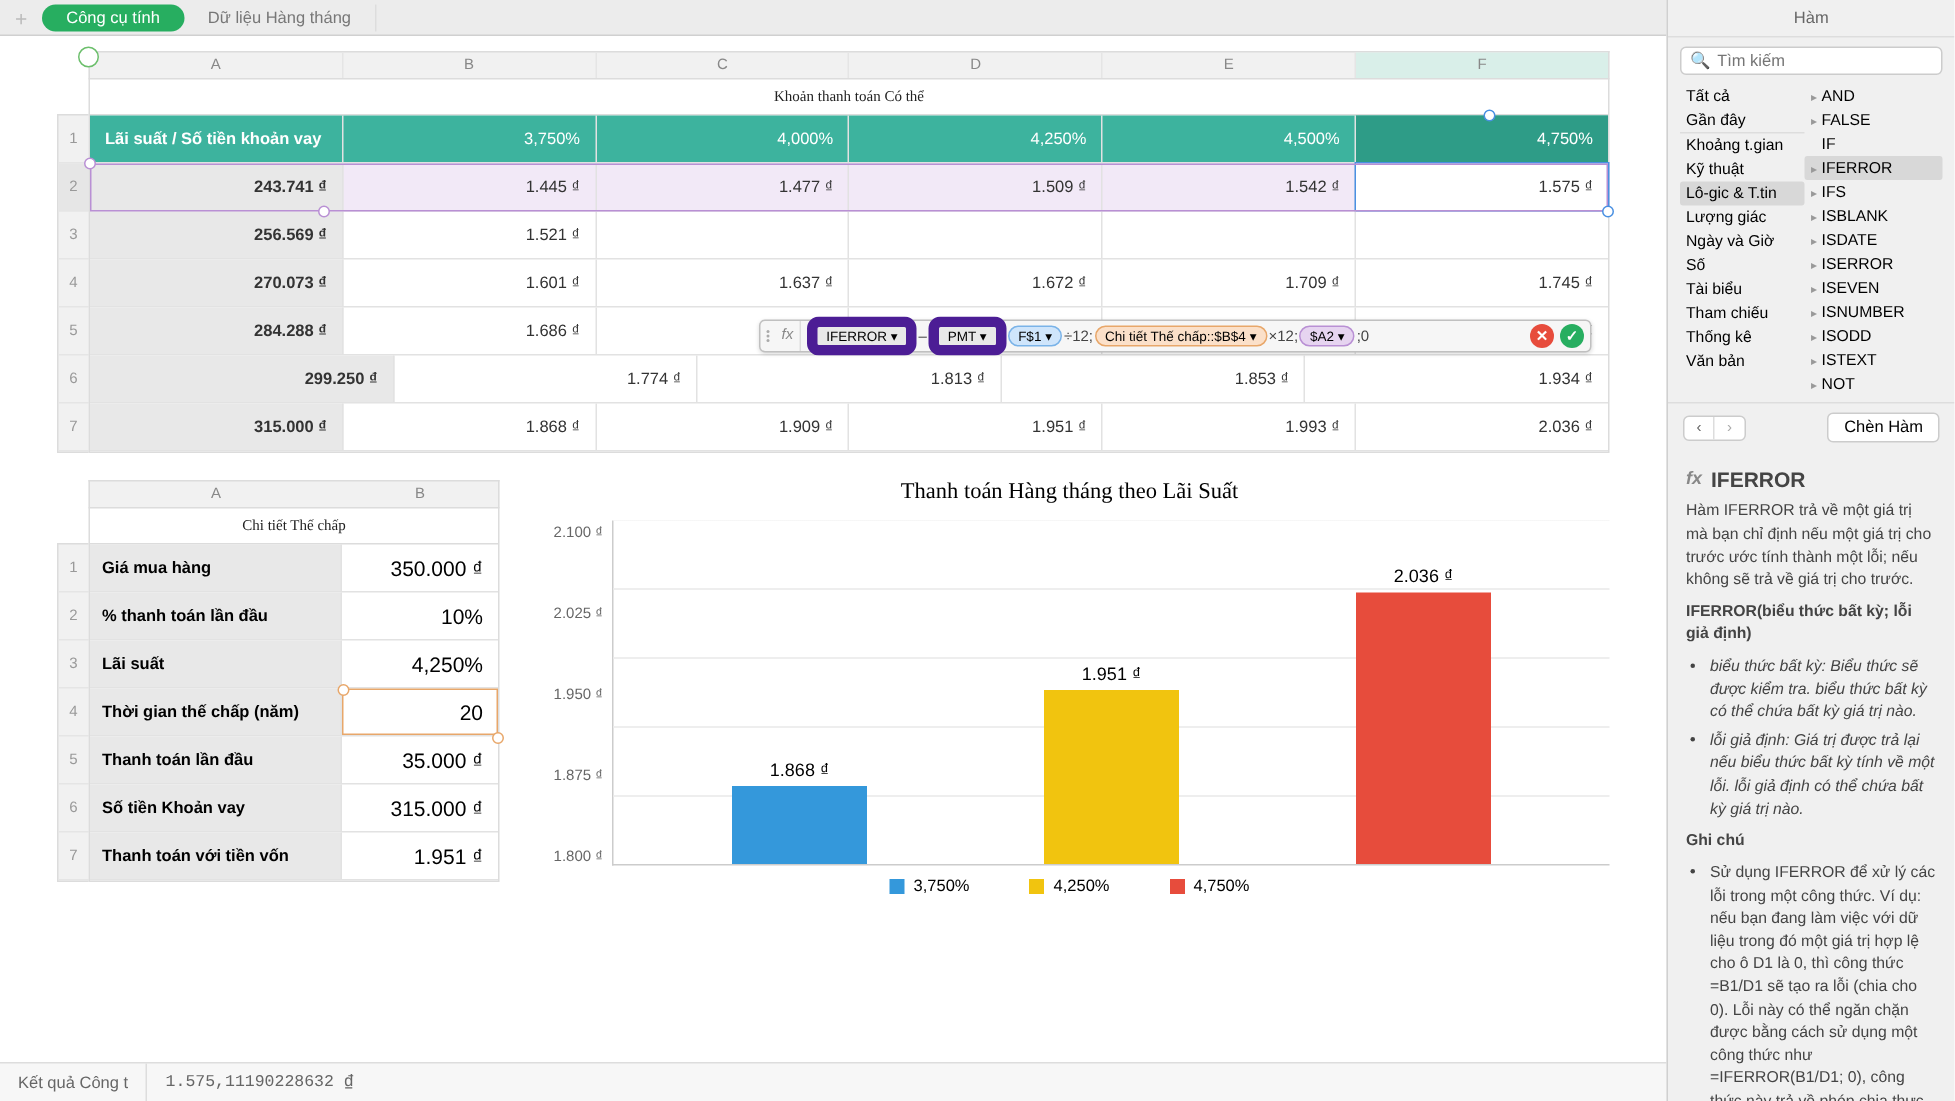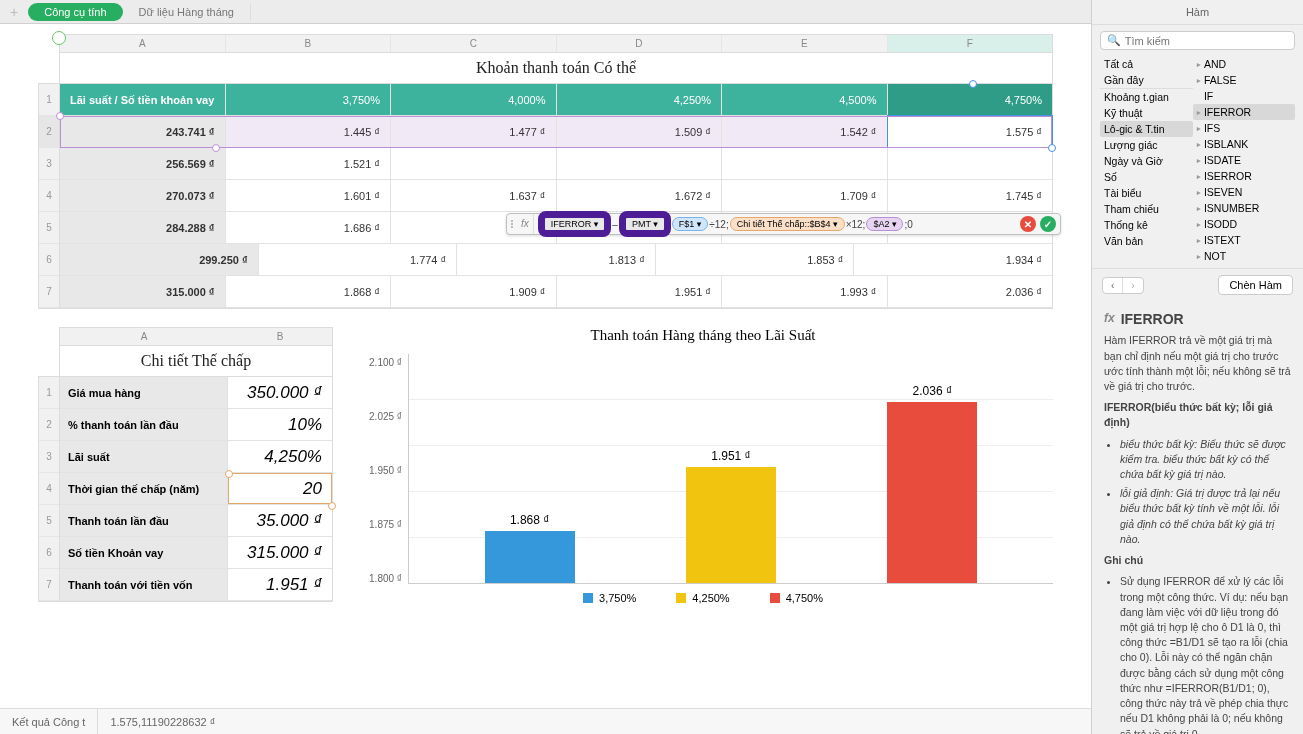--- a/index.html
+++ b/index.html
@@ -9,21 +9,21 @@
 .tabbar{height:24px;background:#ececec;border-bottom:1px solid #d0d0d0;display:flex;align-items:center;padding:0 10px;gap:0;}
 .tabbar .plus{color:#bbb;font-size:14px;margin-right:10px;}
 .tab{padding:3px 16px;font-size:11px;color:#777;border-right:1px solid #ddd;}
 .tab.active{background:#27ae60;color:#fff;border-radius:9px;border:none;}
 .content{flex:1;padding:10px 38px 0 38px;overflow:hidden;position:relative;}
 .sheet-wrap{position:relative;}
 .col-headers{display:flex;margin-left:21px;height:18px;background:#f1f1f1;border:1px solid #dcdcdc;border-bottom:none;font-size:10px;color:#888;}
 .col-headers div{flex:1;text-align:center;line-height:18px;border-right:1px solid #e5e5e5;}
 .col-headers div:last-child{border-right:none;}
 .corner-circle{position:absolute;width:14px;height:14px;border:1.5px solid #6cbf6c;border-radius:50%;background:#fff;}
-.title-cell{font-family:Georgia,serif;font-size:16px;text-align:center;padding:6px 0;color:#222;border:1px solid #dcdcdc;border-bottom:none;margin-left:21px;background:#fff;}
+.title-cell{font-family:Georgia,serif;font-size:10px;text-align:center;padding:6px 0;color:#222;border:1px solid #dcdcdc;border-bottom:none;margin-left:21px;background:#fff;}
 .table1{display:flex;}
 .row-nums{width:21px;background:#f1f1f1;border:1px solid #dcdcdc;border-right:none;}
 .row-nums div{height:32px;font-size:10px;color:#999;text-align:center;line-height:32px;border-bottom:1px solid #e5e5e5;}
 .grid{flex:1;border:1px solid #dcdcdc;}
 .grow{display:flex;height:32px;border-bottom:1px solid #e2e2e2;}
 .grow:last-child{border-bottom:none;}
 .gcell{flex:1;text-align:right;padding:0 10px;font-size:11px;line-height:32px;border-right:1px solid #e2e2e2;color:#333;}
 .gcell:last-child{border-right:none;}
 .hdr-row{background:#3db39e;color:#fff;}
 .hdr-row .gcell{color:#fff;font-weight:500;}
@@ -46,37 +46,37 @@
 .circ-btn{width:16px;height:16px;border-radius:50%;display:flex;align-items:center;justify-content:center;color:#fff;font-size:10px;font-weight:bold;}
 .circ-red{background:#e74c3c;}
 .circ-green{background:#27ae60;}
 .lower{display:flex;gap:20px;margin-top:18px;}
 .detail-table{width:295px;}
 .detail-table .col-headers div{border:none;}
 .detail-grid{border:1px solid #dcdcdc;}
 .drow{display:flex;height:32px;border-bottom:1px solid #e2e2e2;}
 .drow:last-child{border-bottom:none;}
 .drow .lbl{width:168px;background:#e8e8e8;font-size:11px;font-weight:600;padding:0 8px;line-height:32px;border-right:1px solid #e2e2e2;}
-.drow .val{flex:1;text-align:right;padding:0 10px;font-size:17px;line-height:32px;font-style:italic;}
+.drow .val{flex:1;text-align:right;padding:0 10px;font-size:14px;line-height:32px;}
 .orange-sel{outline:1.5px solid #e8a76a;outline-offset:-1px;}
 .chart-wrap{flex:1;}
 .chart-title{font-family:Georgia,serif;font-size:15px;text-align:center;margin-bottom:10px;}
 .chart{height:230px;display:flex;}
 .y-axis{width:55px;display:flex;flex-direction:column;justify-content:space-between;font-size:10px;color:#666;text-align:right;padding-right:6px;margin-top:3px;padding-bottom:-3px;}
 .plot{flex:1;border-left:1px solid #ccc;border-bottom:1px solid #ccc;position:relative;display:flex;align-items:flex-end;justify-content:space-around;padding:0 20px;}
 .plot::before{content:"";position:absolute;left:0;right:0;top:0;bottom:0;background:repeating-linear-gradient(to top,transparent 0,transparent 45px,#eee 45px,#eee 46px);}
 .bar{width:90px;position:relative;}
 .bar-lbl{position:absolute;top:-18px;left:0;right:0;text-align:center;font-size:12px;}
 .bar-blue{background:#3498db;}
 .bar-yellow{background:#f1c40f;}
 .bar-red{background:#e74c3c;}
 .legend{display:flex;justify-content:center;gap:40px;margin-top:8px;font-size:11px;}
 .legend div{display:flex;align-items:center;gap:6px;}
 .swatch{width:10px;height:10px;}
-.sidebar{width:212px;background:#f0f0f0;border-left:1px solid #d0d0d0;display:flex;flex-direction:column;font-size:11px;}
+.sidebar{width:192px;background:#f0f0f0;border-left:1px solid #d0d0d0;display:flex;flex-direction:column;font-size:11px;}
 .sb-title{text-align:center;padding:6px 0;color:#666;border-bottom:1px solid #ddd;}
 .search{margin:6px 8px;display:flex;align-items:center;background:#fff;border:1px solid #ccc;border-radius:4px;padding:2px 6px;}
 .search input{border:none;outline:none;flex:1;font-size:11px;}
 .search .mag{color:#aaa;margin-right:4px;}
 .cat-list{display:flex;padding:0 8px 4px 8px;gap:0;border-bottom:1px solid #ddd;}
 .cat-col{flex:1;}
 .cat-col.fns{flex:1.1;}
 .cat-item{padding:2px 4px;font-size:10.5px;display:flex;align-items:center;gap:3px;}
 .cat-item.sel{background:#d8d8d8;border-radius:2px;}
 .arrow{color:#999;font-size:8px;}
@@ -89,21 +89,21 @@
 .doc{padding:8px 12px;overflow-y:auto;flex:1;line-height:1.45;font-size:10.5px;color:#444;}
 .doc h3{font-size:14px;font-weight:700;margin-bottom:4px;display:flex;align-items:center;gap:6px;}
 .doc .fxg{color:#888;font-style:italic;font-size:12px;}
 .doc p{margin-bottom:6px;}
 .doc ul{padding-left:16px;margin-bottom:6px;}
 .doc li{margin-bottom:4px;}
 .doc b{font-weight:600;}
 .doc i{font-style:italic;}
 .statusbar{height:26px;border-top:1px solid #ddd;background:#f7f7f7;display:flex;align-items:center;font-size:11px;color:#666;}
 .statusbar .lbl{padding:0 12px;border-right:1px solid #ddd;height:100%;line-height:26px;}
-.statusbar .val{padding:0 12px;}
+.statusbar .val{padding:0 12px;font-family:Liberation Mono, monospace;}
 .sel-handle{width:8px;height:8px;background:#fff;border:1.5px solid #4a90e2;border-radius:50%;position:absolute;}
 .purple-handle{width:8px;height:8px;background:#fff;border:1.5px solid #b990d4;border-radius:50%;position:absolute;}
 .orange-handle{width:8px;height:8px;background:#fff;border:1.5px solid #e8a76a;border-radius:50%;position:absolute;}
 .purple-row{outline:1.5px solid #b990d4;outline-offset:-1px;}
 </style>
 </head>
 <body>
 
 <div class="window">
 <div class="main">

